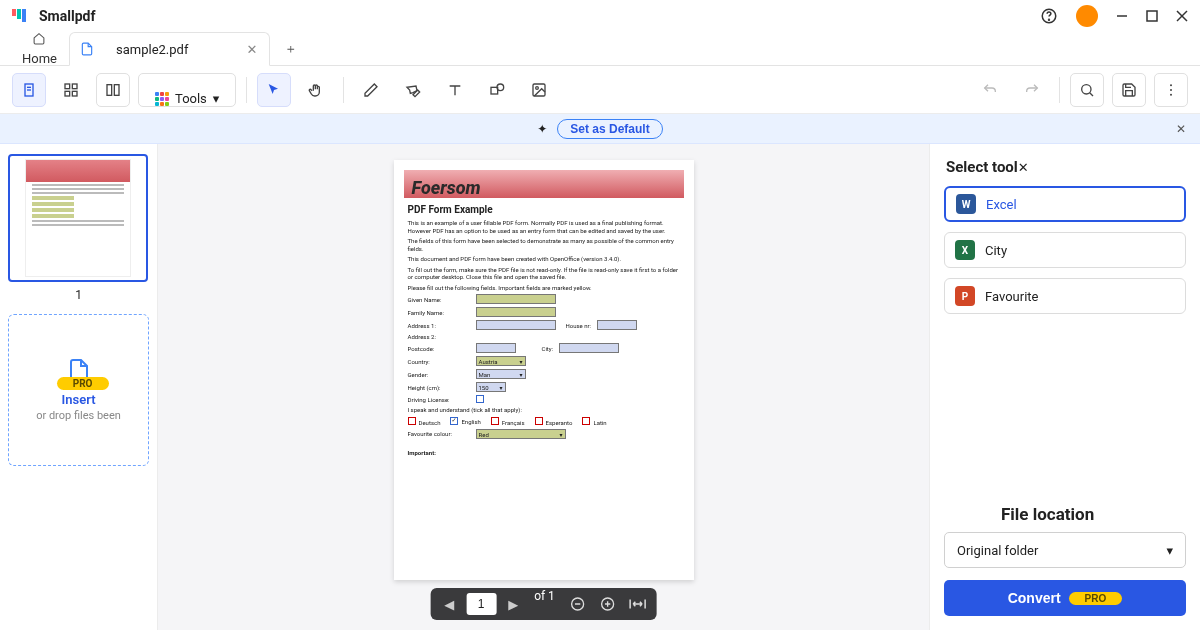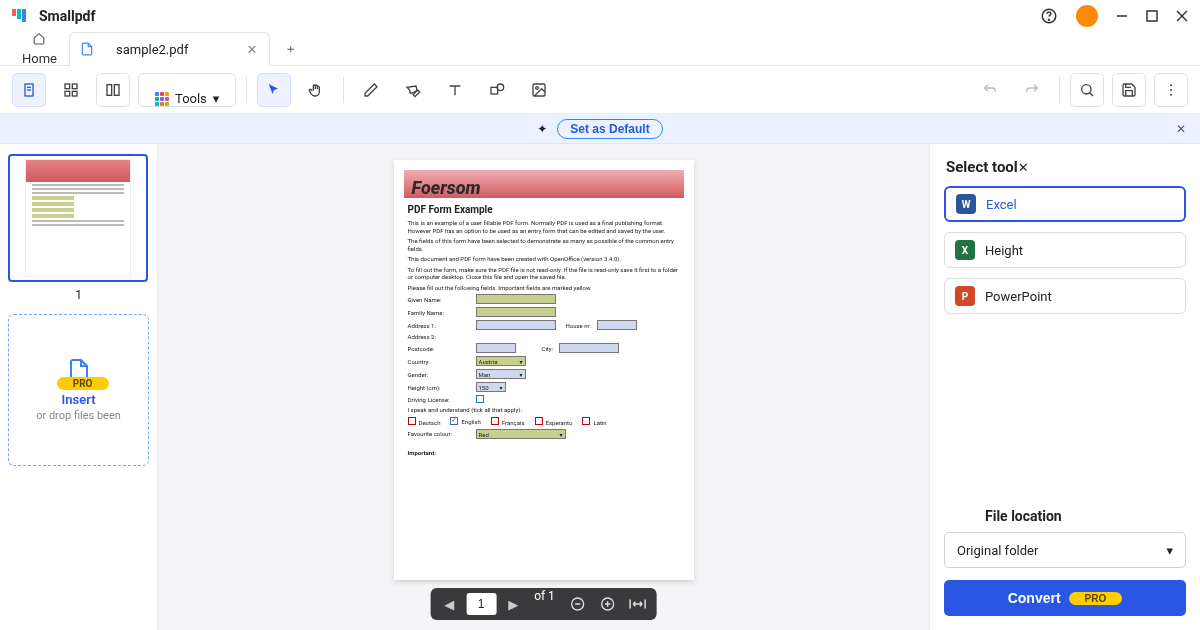--- a/index.html
+++ b/index.html
@@ -66,21 +66,21 @@
 .rightpanel { width: 271px; border-left:1px solid #ececec; display:flex; flex-direction:column; }
 .rp-head { display:flex; align-items:center; padding:14px 16px 10px; }
 .rp-head h3 { font-size:15px; font-weight:700; }
 .rp-tools { padding:0 14px; display:flex; flex-direction:column; gap:10px; }
 .tool-opt { border:1px solid #dcdcdc; border-radius:6px; height:36px; display:flex; align-items:center; gap:10px; padding:0 10px; cursor:pointer; }
 .tool-opt.selected { border:2px solid #2957e3; color:#2957e3; }
 .tool-icon { width:20px;height:20px;border-radius:4px;display:flex;align-items:center;justify-content:center;color:#fff;font-size:10px;font-weight:700; }
 .ti-word{background:#2b579a;} .ti-excel{background:#217346;} .ti-ppt{background:#d24726;}
 .rp-spacer { flex:1; }
 .rp-bottom { padding:0 14px 14px; }
-.rp-bottom h4 { font-size:14px; font-weight:700; margin:8px 0;padding-left:41px; }
+.rp-bottom h4 { font-size:17px; font-weight:700; margin:8px 16px;padding-left:41px; }
 .loc-dd { border:1px solid #d0d0d0; border-radius:5px; height:36px; display:flex; align-items:center; justify-content:space-between; padding:0 12px; cursor:pointer; font-size:13px; }
 .convert-btn { margin-top:12px; width:100%; height:36px; background:#2957e3; color:#fff; border:none; border-radius:5px; font-size:14px; font-weight:600; cursor:pointer; display:flex;align-items:center;justify-content:center;gap:8px; }
 svg { display:block; }
 </style>
 </head>
 <body>
 
 <div class="titlebar">
   <span class="logo">
     <svg width="14" height="14">
@@ -388,25 +388,25 @@
       <h3>Select tool</h3>
       <span style="cursor:pointer">✕</span>
     </div>
     <div class="rp-tools">
       <div class="tool-opt selected">
         <span class="tool-icon ti-word">W</span>
         <span>Excel</span>
       </div>
       <div class="tool-opt">
         <span class="tool-icon ti-excel">X</span>
-        <span>Height</span>
+        <span>City</span>
       </div>
       <div class="tool-opt">
         <span class="tool-icon ti-ppt">P</span>
-        <span>PowerPoint</span>
+        <span>Favourite</span>
       </div>
     </div>
     <div class="rp-spacer"></div>
     <div class="rp-bottom">
       <h4>File location</h4>
       <div class="loc-dd">
         <span>Original folder</span>
         <span>▾</span>
       </div>
       <button class="convert-btn">

